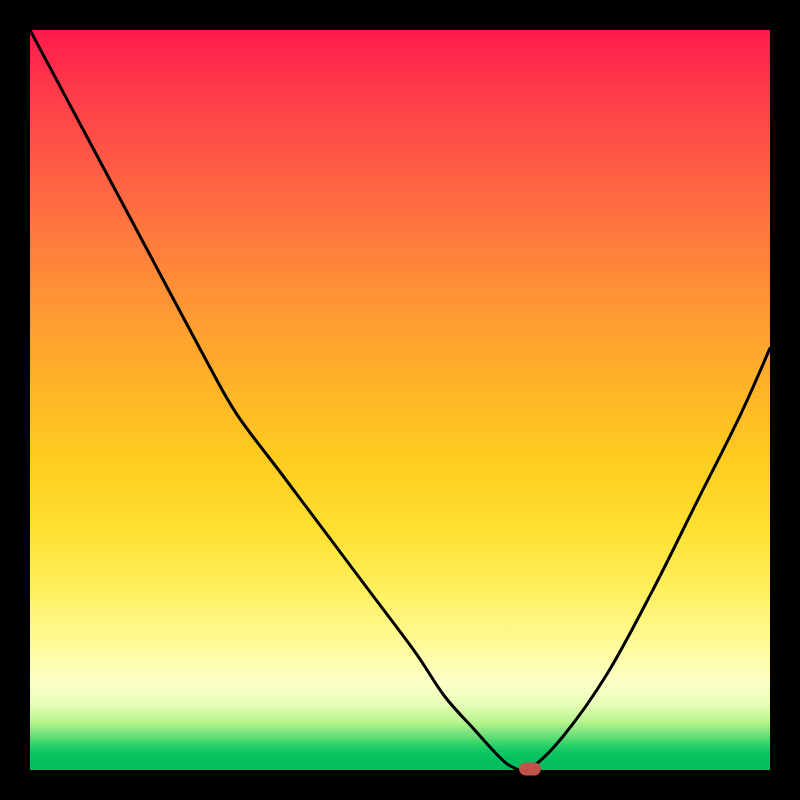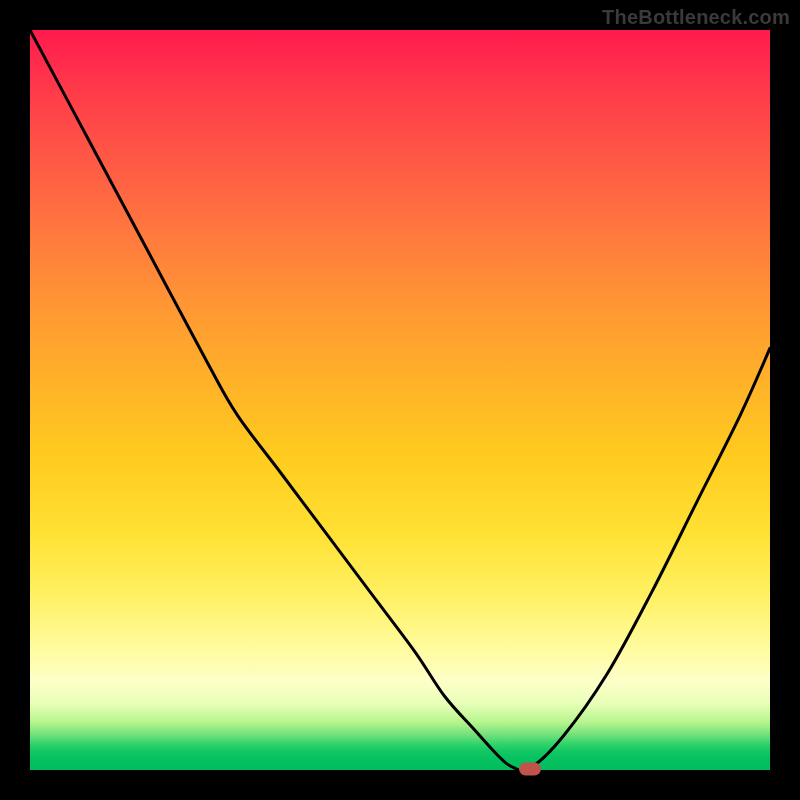--- a/index.html
+++ b/index.html
@@ -77,21 +77,20 @@
     font-weight: 600;
     letter-spacing: 0.2px;
     user-select: none;
   }
 </style>
 </head>
 <body>
 
 <div class="frame">
 
-  <div class="watermark">TheBottleneck.com</div>
 
   <div class="plot-area">
 
     <svg class="curve-svg" viewBox="0 0 740 740" preserveAspectRatio="none">
       <path id="curve-path" class="curve-path" stroke="#000000" d="M 0.00 0.00 C 9.87 18.50, 39.47 74.00, 59.20 111.00 C 78.93 148.00, 98.67 185.00, 118.40 222.00 C 138.13 259.00, 162.80 305.87, 177.60 333.00 C 192.40 360.13, 194.87 366.30, 207.20 384.80 C 219.53 403.30, 236.80 424.27, 251.60 444.00 C 266.40 463.73, 281.20 483.47, 296.00 503.20 C 310.80 522.93, 325.60 542.67, 340.40 562.40 C 355.20 582.13, 372.47 604.33, 384.80 621.60 C 397.13 638.87, 404.53 653.05, 414.40 666.00 C 424.27 678.95, 435.37 689.68, 444.00 699.30 C 452.63 708.92, 460.03 717.55, 466.20 723.72 C 472.37 729.89, 475.45 733.83, 481.00 736.30 C 486.55 738.77, 490.87 743.45, 499.50 738.52 C 508.13 733.59, 519.85 722.49, 532.80 706.70 C 545.75 690.91, 562.40 667.85, 577.20 643.80 C 592.00 619.75, 606.80 590.77, 621.60 562.40 C 636.40 534.03, 651.20 503.20, 666.00 473.60 C 680.80 444.00, 698.07 410.70, 710.40 384.80 C 722.73 358.90, 735.07 329.30, 740.00 318.20"></path>
     </svg>
 
     <div id="marker" class="marker" style="background: rgb(192, 84, 74); left: 499.5px; top: 738.52px;"></div>
 
   </div>

